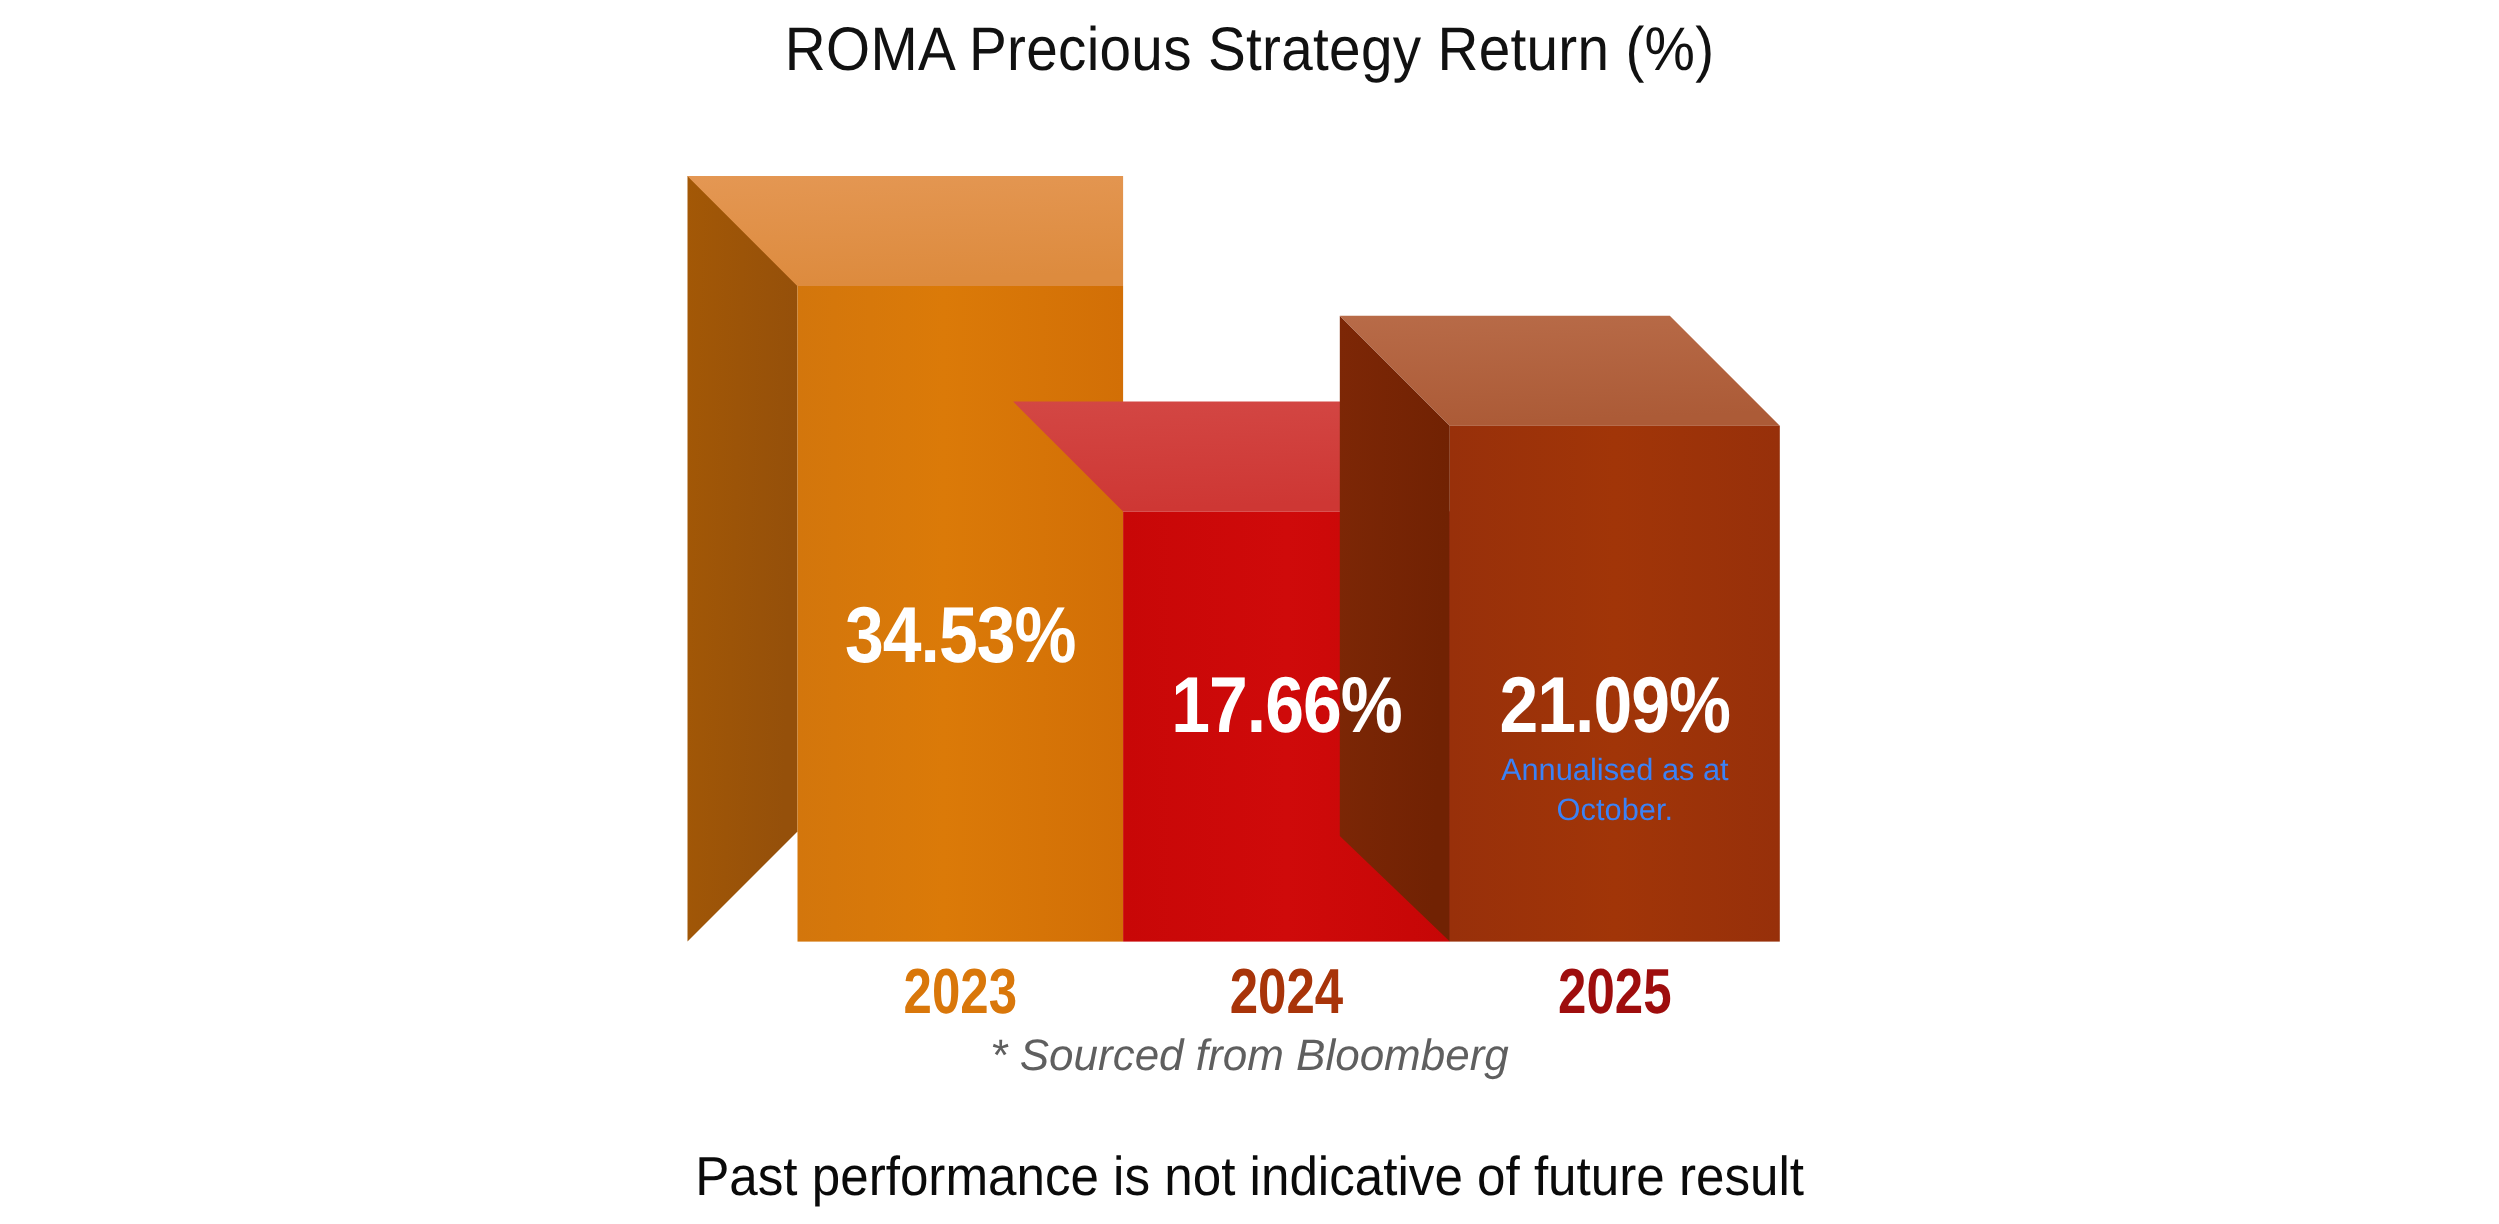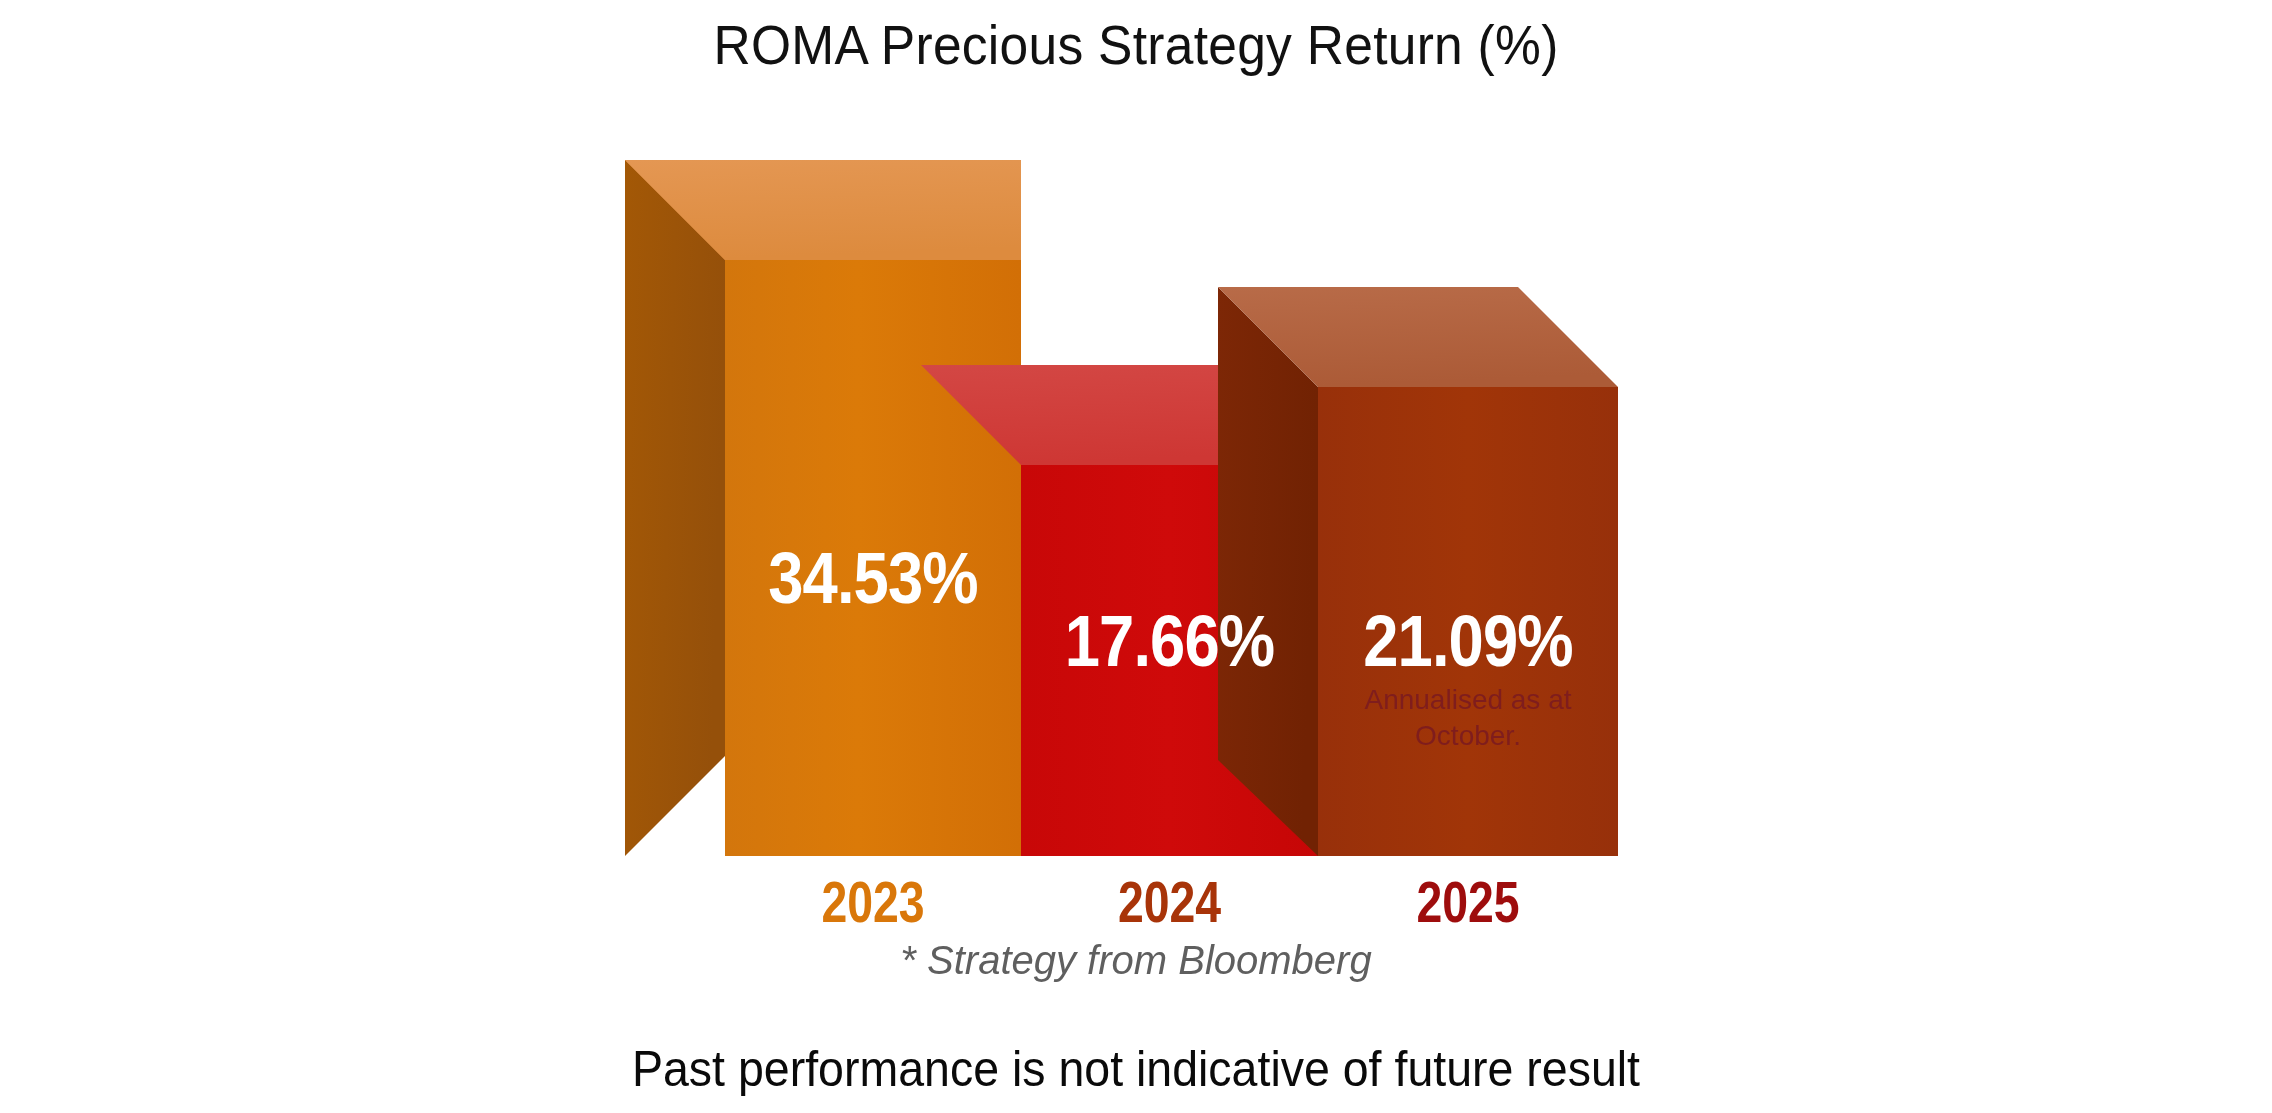--- a/index.html
+++ b/index.html
@@ -48,21 +48,21 @@
     font-weight: bold;
     font-size: 72px;
     letter-spacing: -1px;
     text-align: center;
     transform: scaleX(0.88);
     white-space: nowrap;
   }
 
   .bar-note {
     position: absolute;
-    color: #7f1d1d;
+    color: #3b82f6;
     font-family: "Liberation Sans", sans-serif;
     font-weight: 400;
     font-size: 28px;
     line-height: 1.28;
     text-align: center;
   }
 
   .cat-label {
     position: absolute;
     font-family: "Liberation Sans Narrow", "Liberation Sans", sans-serif;
@@ -179,15 +179,15 @@
 <div class="bar-value" style="left:1318px; top:600px; width:300px;">21.09%</div>
 
 <div class="bar-note" style="left:1348px; top:682px; width:240px;">Annualised as at October.</div>
 
 <div class="cat-label" style="left:725px; top:868px; width:296px; color:#D9770A;">2023</div>
 
 <div class="cat-label" style="left:1021px; top:868px; width:297px; color:#A83409;">2024</div>
 
 <div class="cat-label" style="left:1318px; top:868px; width:300px; color:#9E0D0D;">2025</div>
 
-<div id="source-note">* Strategy from Bloomberg</div>
+<div id="source-note">* Sourced from Bloomberg</div>
 
 <div id="disclaimer">Past performance is not indicative of future result</div>
 
 </body></html>

